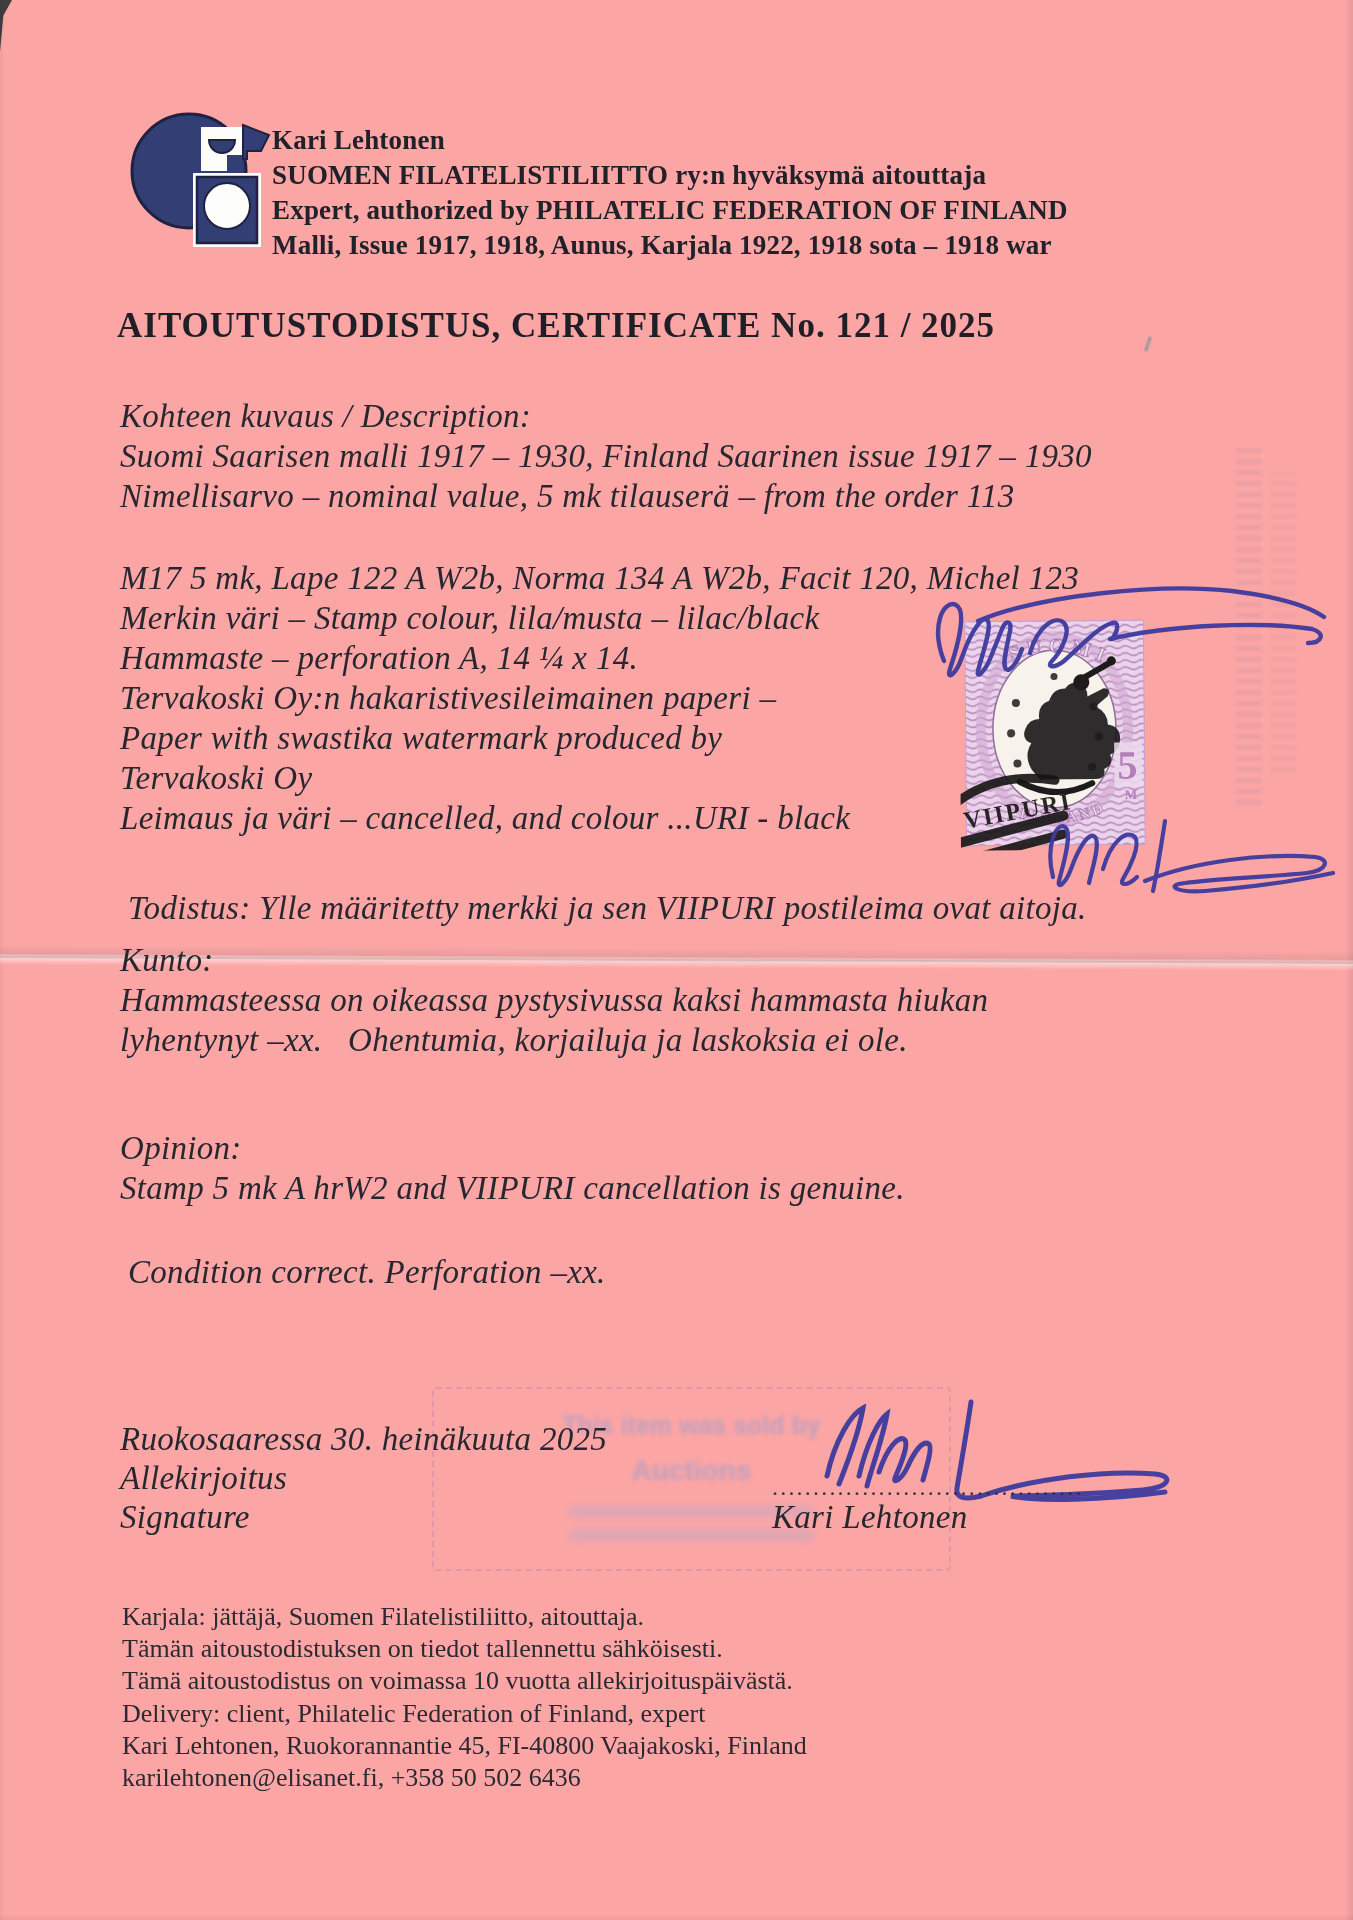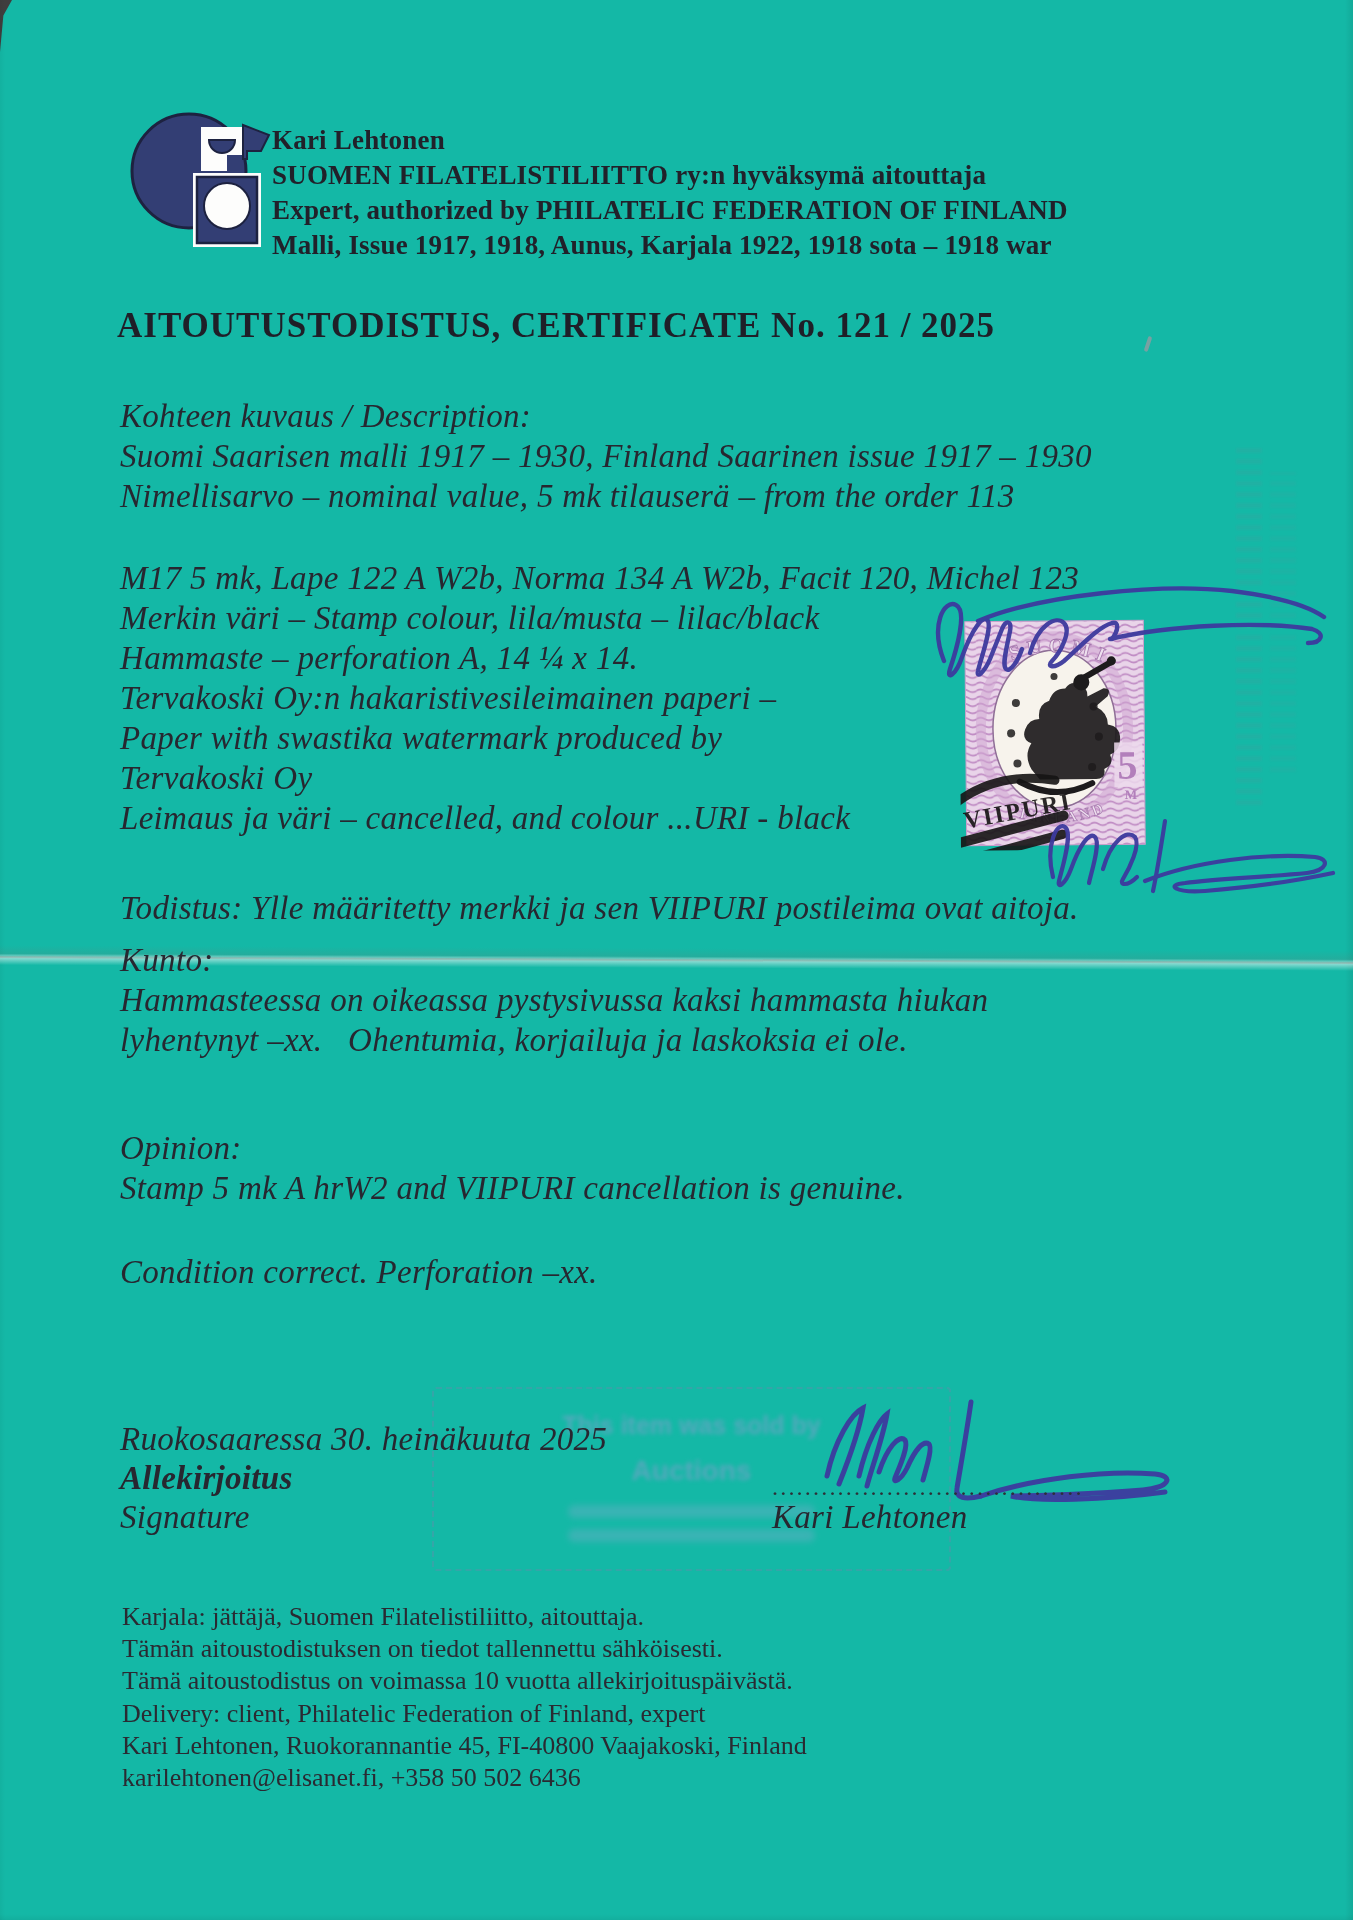--- a/index.html
+++ b/index.html
@@ -1,24 +1,24 @@
 <!DOCTYPE html>
 <html><head>
 <meta charset="utf-8">
 <style>
   html,body{margin:0;padding:0;background:#d9d9d9;}
-  .page{position:relative;width:1353px;height:1920px;background:#14b8a6;overflow:hidden;
+  .page{position:relative;width:1353px;height:1920px;background:#fca5a5;overflow:hidden;
         font-family:"Liberation Serif",serif;color:#23232b;}
   .hline{position:absolute;left:272px;font-weight:700;font-size:27px;white-space:pre;
          color:#21212a;letter-spacing:.2px;}
   .title{position:absolute;left:117px;top:306px;font-weight:700;font-size:35px;
          letter-spacing:1px;white-space:pre;color:#1f1f28;font-family:Liberation Serif, serif;}
   .itline{font-style:italic;font-size:33px;line-height:40px;white-space:pre;color:#272730;letter-spacing:.3px;}
   .block{position:absolute;left:120px;}
-  .single{position:absolute;left:120px;}
+  .single{position:absolute;left:128px;}
   .footer-block{position:absolute;left:122px;top:1601px;}
   .fline{font-size:26px;line-height:32.2px;white-space:pre;color:#2a2a32;}
   .dotted{position:absolute;left:772px;top:1474px;font-size:24px;letter-spacing:2.2px;color:#2e2e36;white-space:pre;}
   .signer{position:absolute;left:772px;top:1497px;}
   .sig-svg{position:absolute;overflow:visible;}
   .stamp-svg{position:absolute;left:960px;top:616px;transform:rotate(-.5deg);}
   .crease{position:absolute;left:0;top:948px;width:100%;height:20px;transform:rotate(.25deg);
           background:linear-gradient(180deg,rgba(0,0,0,0) 0%,rgba(118,115,108,.16) 42%,rgba(255,255,255,.55) 62%,rgba(0,0,0,0) 100%);}
   .crease-line{position:absolute;left:0;top:959px;width:100%;height:2px;transform:rotate(.25deg);
           background:rgba(138,135,126,.32);}
@@ -169,21 +169,21 @@
 
   <div class="ghost-box">
     <div class="ghost-line" style="top:22px;font-size:25px;">This item was sold by</div>
     <div class="ghost-line" style="top:66px;font-size:28px;">Auctions</div>
     <div class="ghost-bar" style="top:116px;"></div>
     <div class="ghost-bar" style="top:140px;"></div>
   </div>
 
   <div class="block" style="top:1420px;">
     <div class="itline" style="line-height:39px;">Ruokosaaressa 30. heinäkuuta 2025</div>
-    <div class="itline" style="line-height:39px;font-weight:bold;">Allekirjoitus</div>
+    <div class="itline" style="line-height:39px;">Allekirjoitus</div>
     <div class="itline" style="line-height:39px;font-family:Liberation Serif, serif;">Signature</div>
   </div>
 
   <svg class="sig-svg" style="left:775px;top:1380px;" width="410" height="130" viewBox="0 0 410 130">
     <g fill="none" stroke="#3d3a9e" stroke-width="5" stroke-linecap="round" opacity=".95">
       <path d="M52 96 C60 60 76 34 88 28 C84 52 72 84 64 104"></path>
       <path d="M84 96 C92 62 104 40 112 34 C108 58 96 90 92 106"></path>
       <path d="M104 92 C112 68 124 54 130 60 C134 66 124 88 120 98 C118 104 126 100 132 88 C140 70 148 60 154 64 C158 68 150 92 148 100"></path>
       <path d="M196 22 C192 50 186 84 182 108 C180 118 190 120 206 116"></path>
       <path d="M206 116 C260 98 330 90 380 94 C400 96 394 108 368 110 C320 114 260 116 236 116 C260 122 330 120 390 112"></path>

